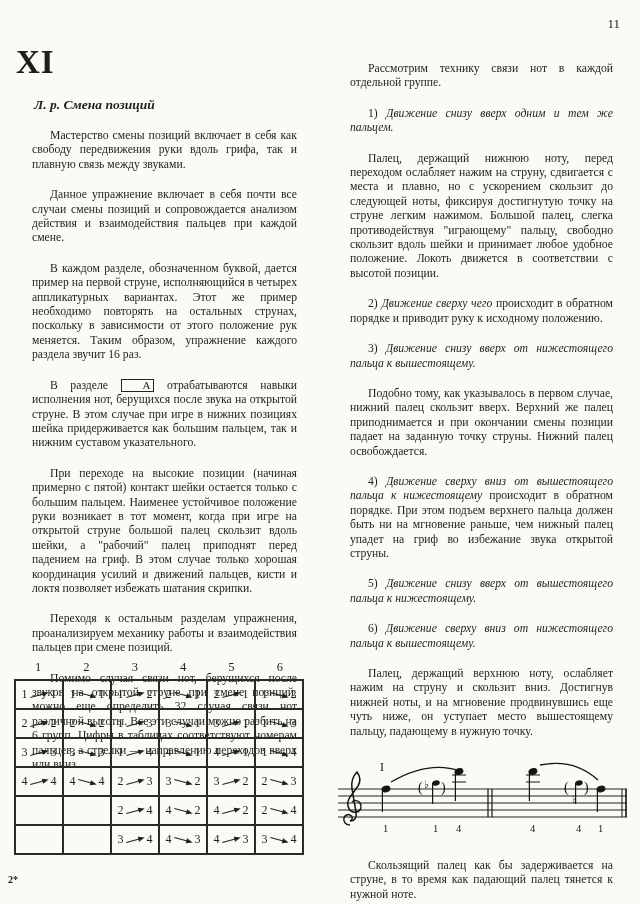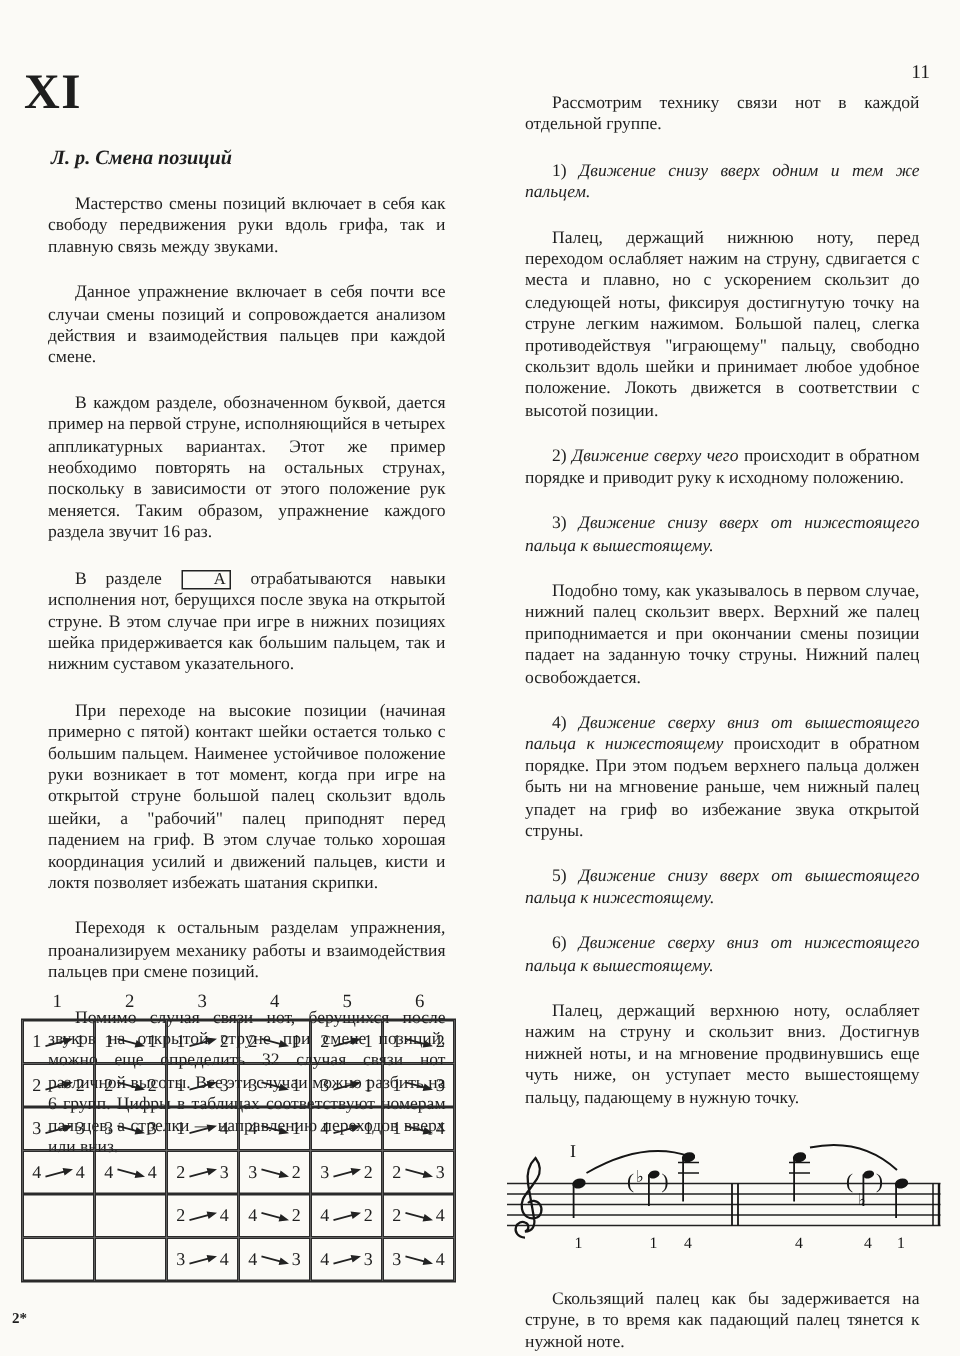--- a/index.html
+++ b/index.html
@@ -1,18 +1,18 @@
 <!DOCTYPE html>
 <html><head>
 <meta charset="utf-8">
 <style>
   html,body{margin:0;padding:0;}
   .page{position:relative;width:640px;height:904px;background:#fbfaf6;overflow:hidden;
         font-family:"Liberation Serif","DejaVu Serif",serif;color:#1e1e1e;}
-  .page-number{position:absolute;top:16px;right:20px;font-size:13px;margin-top:24px;}
+  .page-number{position:absolute;top:16px;right:20px;font-size:13px;}
   .footer-mark{position:absolute;left:8px;top:874px;font-size:10px;font-weight:bold;}
 
   .col{position:absolute;top:38px;}
   .col-left{left:16px;width:297px;}
   .col-right{left:334px;top:46px;width:295px;}
 
   .chapter-title{text-align:left;font-size:33px;font-weight:bold;margin:6px 0 16px 0;letter-spacing:1px;font-family:Liberation Serif, serif;}
   .section-title{font-size:13.5px;font-weight:bold;margin:0 0 7px 0;text-indent:18px;font-style:italic;}
 
   p.body{margin:16px;font-size:11.7px;line-height:14.4px;text-align:justify;text-indent:18px;}

